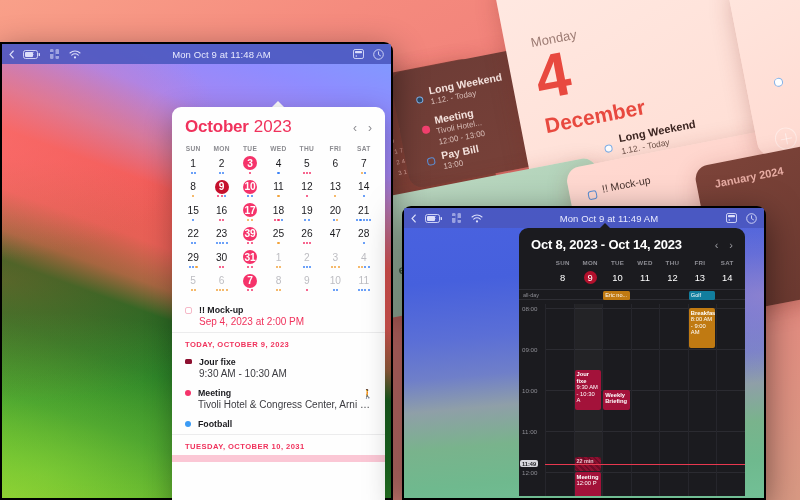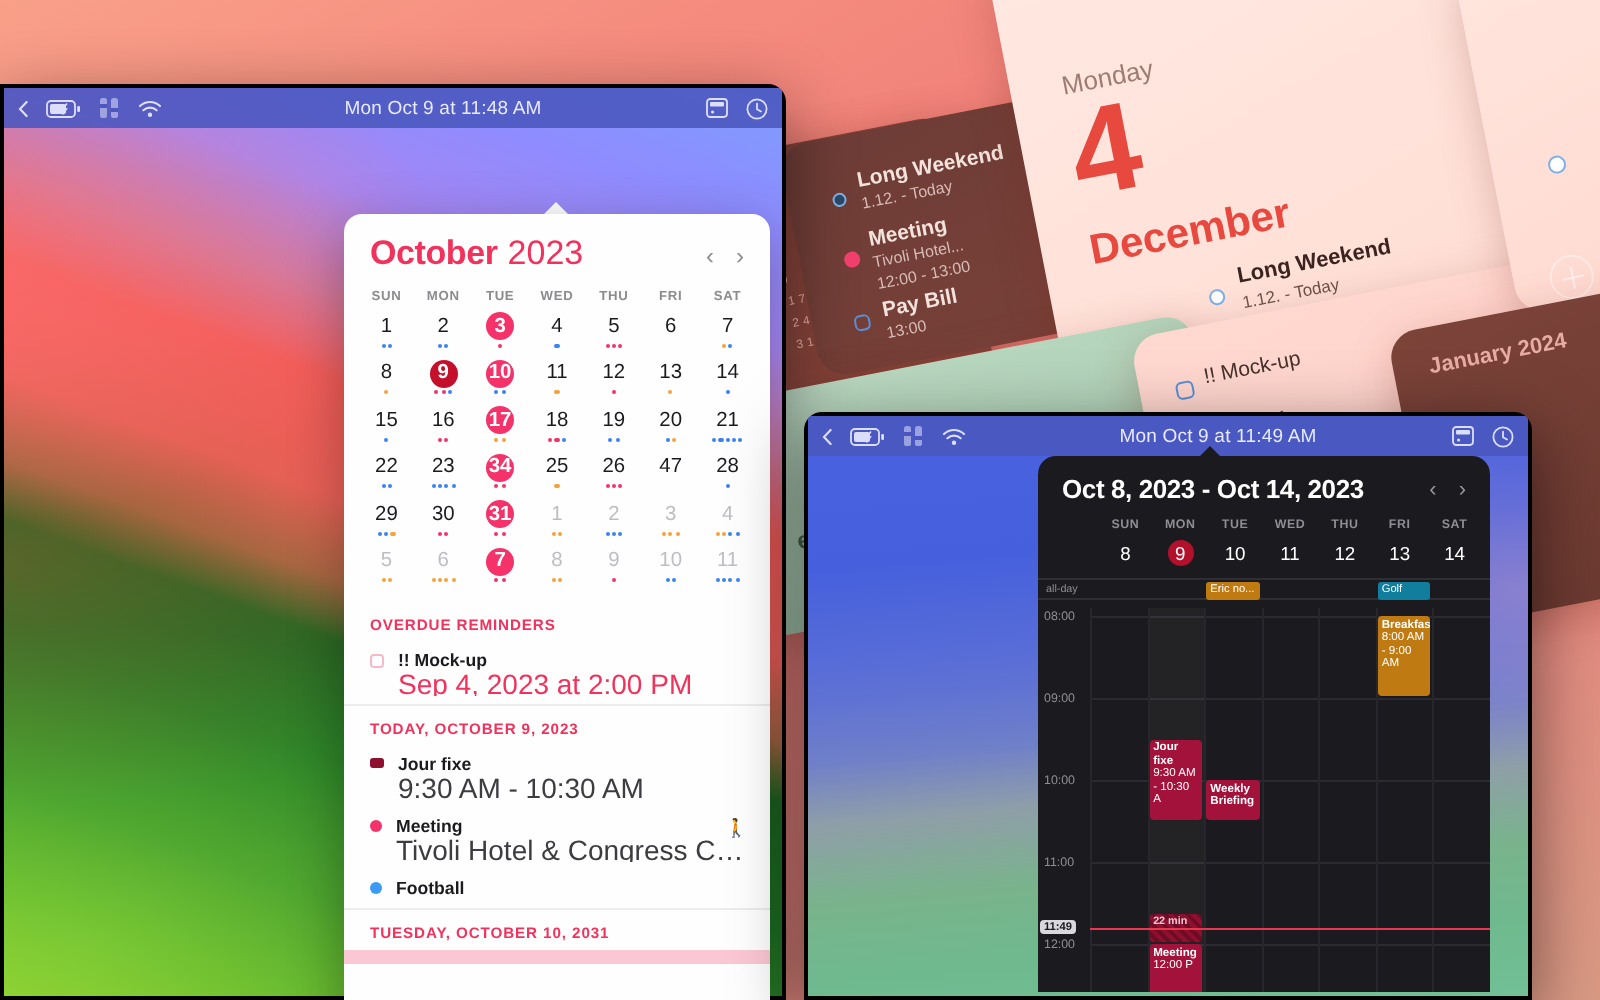--- a/index.html
+++ b/index.html
@@ -111,21 +111,21 @@
 
   .sec-hd { font-size:7.6px; font-weight:700; color:#f0325c; letter-spacing:.45px;
             padding:7px 13px 4px; border-top:1px solid #ececed; }
   .sec-hd.first { border-top:none; }
   .ev { display:flex; padding:3px 13px 4px; position:relative; }
   .ev .mk { width:6px; height:6px; border-radius:50%; margin-top:3px; flex:0 0 auto; }
   .ev .mk.sq { border-radius:1.5px; width:7px; height:5px; }
   .ev .mk.box { width:7px;height:7px;border-radius:2px;background:#fff;border:1.3px solid #f6b9c8; }
   .ev .bd { margin-left:7px; flex:1; min-width:0; }
   .ev .tl { font-size:8.8px; color:#1b1b1f; font-weight:600; line-height:12px; }
-  .ev .sb { font-size:14px; color:#3c3c41; line-height:12px; white-space:nowrap; overflow:hidden; text-overflow:ellipsis; }
+  .ev .sb { font-size:10px; color:#3c3c41; line-height:12px; white-space:nowrap; overflow:hidden; text-overflow:ellipsis; }
   .ev .sb.red { color:#f0325c; }
   .ev.hl { background:#fbc7d5; }
   .walkicon { position:absolute; right:11px; top:5px; font-size:9px; color:#f0325c; }
 
   
   #win2 { position:absolute; left:402px; top:206px; width:364px; height:294px;
           background:#000; border-radius:9px 9px 0 0; overflow:hidden;
           box-shadow:0 10px 34px rgba(0,0,0,.5); }
   #win2-wall { position:absolute; left:2px; top:2px; right:2px; bottom:2px; overflow:hidden;
     background:linear-gradient(175deg,#4a62e0 0%,#4660dd 24%,#5b6fd6 42%,#6f7fc9 54%,
@@ -457,21 +457,21 @@
         <div class="cell">
           <div class="dnum">23</div>
           <div class="dots">
             <i style="background: rgb(59, 130, 246);"></i>
             <i style="background: rgb(59, 130, 246);"></i>
             <i style="background: rgb(59, 130, 246);"></i>
             <i style="background: rgb(59, 130, 246);"></i>
           </div>
         </div>
         <div class="cell">
-          <div class="dnum pink">34</div>
+          <div class="dnum pink">39</div>
           <div class="dots">
             <i style="background: rgb(245, 51, 106);"></i>
             <i style="background: rgb(245, 51, 106);"></i>
           </div>
         </div>
         <div class="cell">
           <div class="dnum">25</div>
           <div class="dots">
             <i style="background: rgb(242, 163, 60);"></i>
           </div>
@@ -595,21 +595,20 @@
           <div class="dnum dim">11</div>
           <div class="dots">
             <i style="background: rgb(59, 130, 246);"></i>
             <i style="background: rgb(59, 130, 246);"></i>
             <i style="background: rgb(59, 130, 246);"></i>
             <i style="background: rgb(59, 130, 246);"></i>
           </div>
         </div>
       </div>
     <div id="sections1">
-        <div class="sec-hd first">OVERDUE REMINDERS</div>
         <div class="ev">
           <span class="mk box"></span>
           <div class="bd">
             <div class="tl">!! Mock-up</div>
             <div class="sb red">Sep 4, 2023 at 2:00 PM</div>
           </div>
         </div>
         <div class="sec-hd">TODAY, OCTOBER 9, 2023</div>
         <div class="ev">
           <span class="mk sq" style="background: rgb(141, 16, 48);"></span>

